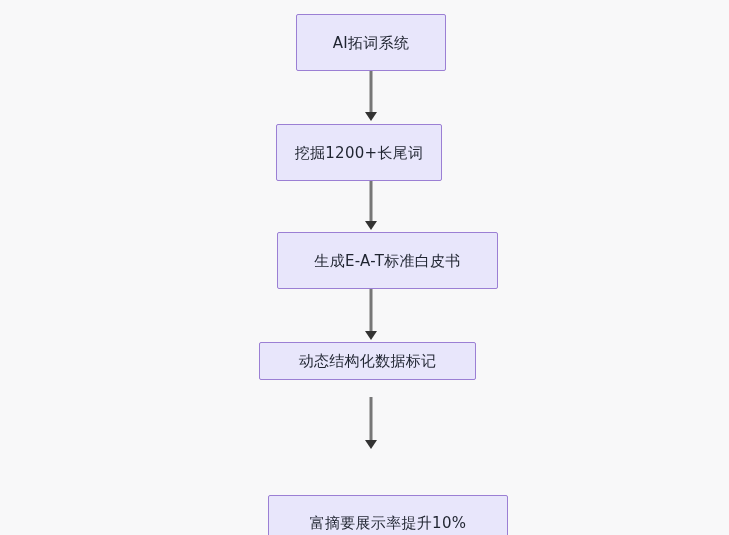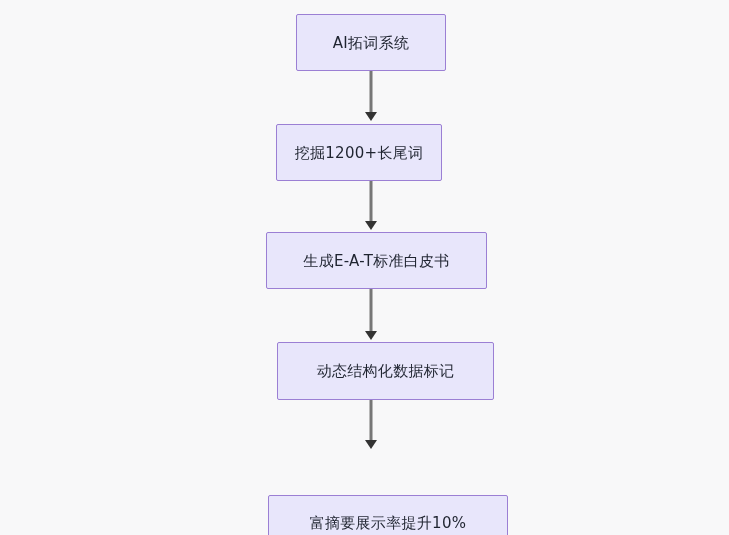--- a/index.html
+++ b/index.html
@@ -70,25 +70,25 @@
   <div class="arrowhead" style="left:371px; top:440px;"></div>
 
   <div class="node" style="left:296px; top:14px; width:150px; height:57px;">
     <span class="node-label">AI拓词系统</span>
   </div>
 
   <div class="node" style="left:276px; top:124px; width:166px; height:57px;">
     <span class="node-label">挖掘1200+长尾词</span>
   </div>
 
-  <div class="node" style="left:266px; top:232px; width:221px; height:57px;">
+  <div class="node" style="left:277px; top:232px; width:221px; height:57px;">
     <span class="node-label">生成E-A-T标准白皮书</span>
   </div>
 
-  <div class="node" style="left:277px; top:342px; width:217px; height:58px;">
+  <div class="node" style="left:259px; top:342px; width:217px; height:38px;">
     <span class="node-label">动态结构化数据标记</span>
   </div>
 
   <div class="node" style="left:268px; top:451px; width:240px; height:55px;margin-top:44px;">
     <span class="node-label">富摘要展示率提升10%</span>
   </div>
 
 </div>
 
 </body></html>

